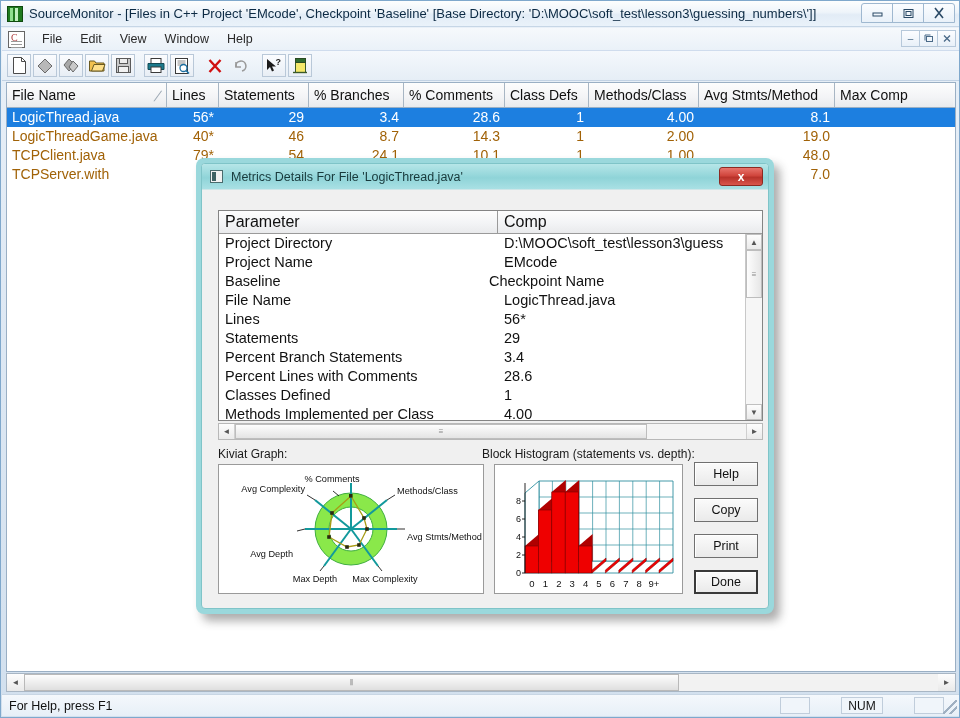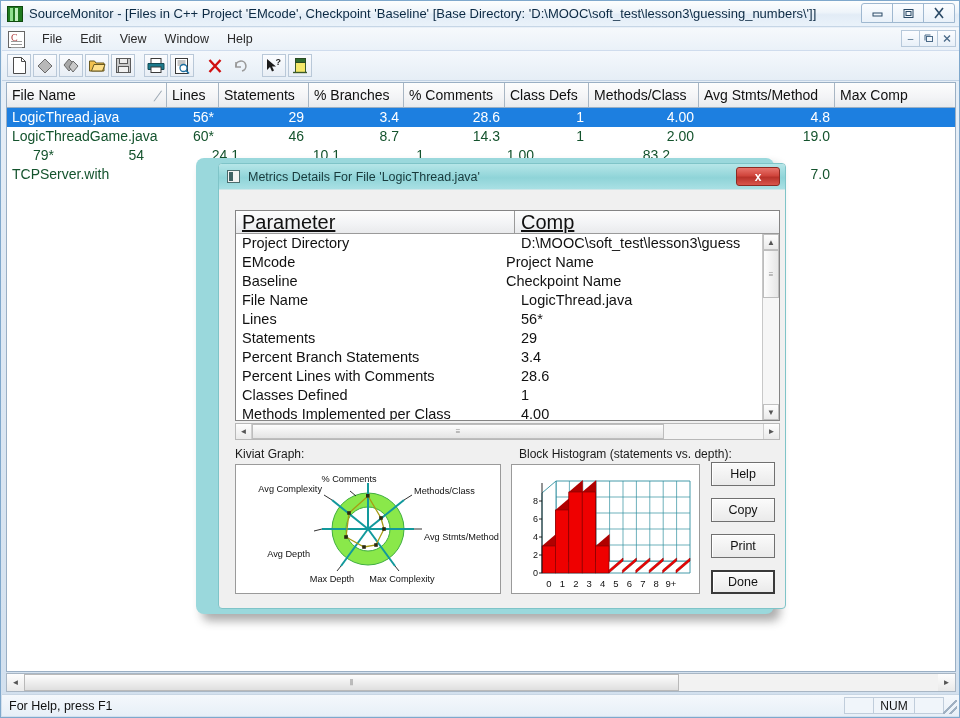--- a/index.html
+++ b/index.html
@@ -132,21 +132,21 @@
   }
   .gh .sortmark{
     position:absolute; right:6px; top:8px; font-size:9px; color:#9aa6b2;
     transform:scaleX(1.4);
   }
   .grid-row{
     display:flex; height:19px; align-items:center;
   }
   .grid-row.sel{ background:#1d7fe0; color:#ffffff; }
   .gc{
-    font-size:14px; color:#14532d;
+    font-size:14px; color:#a16207;
     padding:0 5px; white-space:nowrap; overflow:hidden;
     display:flex;align-items:center;
     line-height:19px;
   }
   .grid-row.sel .gc{ color:#ffffff; }
   .gc.num{ justify-content:flex-end; }
 
   
   .dlg{
     position:absolute; left:195px; top:157px; width:578px; height:456px;
@@ -155,21 +155,20 @@
     padding:5px;
     box-shadow: 6px 7px 10px rgba(40,40,40,0.38);
   }
   .dlg-inner{
     width:100%; height:100%;
     background:#f0f0f0;
     border:1px solid #7fc4c8;
     border-radius:4px;
     position:relative;
     overflow:hidden;
-    margin-left:17px;
   }
   .dlg-title{
     height:26px;
     background:linear-gradient(180deg,#b6e6e8 0%, #8fd4d8 55%, #a9e0e4 100%);
     display:flex; align-items:center;
     border-bottom:1px solid #cfe6e8;
     position:relative;
   }
   .dlg-icon{
     width:13px;height:13px;margin-left:8px;margin-right:8px;
@@ -196,25 +195,24 @@
     background:#ffffff;
     border:1px solid #848484;
     display:flex; flex-direction:column;
   }
   .param-head{
     display:flex; height:23px; flex:none;
     border-bottom:1px solid #9a9a9a;
     background:linear-gradient(180deg,#fefefe,#eef0f2);
   }
   .ph{
-    font-size:20px; color:#111;
+    font-size:16px; color:#111;
     padding:0 6px; display:flex; align-items:center;
     border-right:1px solid #9a9a9a;
     background:linear-gradient(180deg,#fdfdfd 0%,#f2f3f5 60%,#e9eaec 100%);
-    text-decoration:underline;
   }
   .ph.c1{ width:279px; }
   .ph.c2{ flex:1; border-right:none; }
   .param-body{ flex:1; overflow:hidden; position:relative; }
   .param-row{ display:flex; height:19px; align-items:center; }
   .pc{ font-size:14.5px; color:#111; padding:0 6px; white-space:nowrap; overflow:hidden; line-height:19px;}
   .pc.c1{ width:279px; }
   .pc.c2{ flex:1; }
 
   
@@ -301,21 +299,21 @@
     width:655px;
     background:linear-gradient(180deg,#fdfdfd,#dfdfdf);
     border:1px solid #b9b9b9;
     display:flex;align-items:center;justify-content:center;
     font-size:8px;color:#888;
   }
   .statusbar{
     position:absolute; left:1px; top:693px; width:958px; height:22px;
     background:linear-gradient(180deg,#f4f8fc,#e7eff7);
     border-top:1px solid #c8d6e4;
-    display:flex;align-items:center;
+    display:flex;align-items:center;gap:32px;
   }
   .status-text{ font-size:12.5px;color:#111; margin-left:7px;}
   .status-pane{
     height:17px; border:1px solid #c0cddb; background:#f0f5fa;
     margin-right:-1px;
     display:flex;align-items:center;justify-content:center;
     font-size:12px;color:#111;
   }
   .sp-blank{ width:30px; }
   .sp-num{ width:42px; }
@@ -469,42 +467,43 @@
     </div>
 
     <div class="grid-row sel">
       <div class="gc" style="width:160px">LogicThread.java</div>
       <div class="gc num" style="width:52px">56*</div>
       <div class="gc num" style="width:90px">29</div>
       <div class="gc num" style="width:95px">3.4</div>
       <div class="gc num" style="width:101px">28.6</div>
       <div class="gc num" style="width:84px">1</div>
       <div class="gc num" style="width:110px">4.00</div>
-      <div class="gc num" style="width:136px">4.8</div>
+      <div class="gc num" style="width:136px">8.1</div>
       <div class="gc num" style="width:118px"></div>
     </div>
     <div class="grid-row">
       <div class="gc" style="width:160px">LogicThreadGame.java</div>
-      <div class="gc num" style="width:52px">60*</div>
+      <div class="gc num" style="width:52px">40*</div>
       <div class="gc num" style="width:90px">46</div>
       <div class="gc num" style="width:95px">8.7</div>
       <div class="gc num" style="width:101px">14.3</div>
       <div class="gc num" style="width:84px">1</div>
       <div class="gc num" style="width:110px">2.00</div>
       <div class="gc num" style="width:136px">19.0</div>
       <div class="gc num" style="width:118px"></div>
     </div>
     <div class="grid-row">
+      <div class="gc" style="width:160px">TCPClient.java</div>
       <div class="gc num" style="width:52px">79*</div>
       <div class="gc num" style="width:90px">54</div>
       <div class="gc num" style="width:95px">24.1</div>
       <div class="gc num" style="width:101px">10.1</div>
       <div class="gc num" style="width:84px">1</div>
       <div class="gc num" style="width:110px">1.00</div>
-      <div class="gc num" style="width:136px">83.2</div>
+      <div class="gc num" style="width:136px">48.0</div>
       <div class="gc num" style="width:118px"></div>
     </div>
     <div class="grid-row">
       <div class="gc" style="width:160px">TCPServer.with</div>
       <div class="gc num" style="width:52px"></div>
       <div class="gc num" style="width:90px"></div>
       <div class="gc num" style="width:95px"></div>
       <div class="gc num" style="width:101px"></div>
       <div class="gc num" style="width:84px"></div>
       <div class="gc num" style="width:110px"></div>
@@ -526,22 +525,22 @@
         <div class="param-head">
           <div class="ph c1">Parameter</div>
           <div class="ph c2">Comp</div>
         </div>
         <div class="param-body">
           <div class="param-row">
             <div class="pc c1">Project Directory</div>
             <div class="pc c2">D:\MOOC\soft_test\lesson3\guess</div>
           </div>
           <div class="param-row">
+            <div class="pc c1">Project Name</div>
             <div class="pc c2">EMcode</div>
-            <div class="pc c1">Project Name</div>
           </div>
           <div class="param-row">
             <div class="pc c2">Baseline</div>
             <div class="pc c1">Checkpoint Name</div>
           </div>
           <div class="param-row">
             <div class="pc c1">File Name</div>
             <div class="pc c2">LogicThread.java</div>
           </div>
           <div class="param-row">
@@ -578,21 +577,21 @@
         </div>
       </div>
 
       <div class="hsb">
         <div class="hsb-arrow">◄</div>
         <div class="hsb-thumb">≡</div>
         <div class="hsb-arrow right">►</div>
       </div>
 
       <div class="glabel" style="left:16px; top:283px;">Kiviat Graph:</div>
-      <div class="glabel" style="left:300px; top:283px;">Block Histogram (statements vs. depth):</div>
+      <div class="glabel" style="left:280px; top:283px;">Block Histogram (statements vs. depth):</div>
 
       <div class="kiviat-box">
         <svg width="264" height="128" viewBox="0 0 264 128">
 
           <circle cx="132" cy="64" r="36" fill="#8ae84a" stroke="#3fae3f" stroke-width="1"></circle>
           <circle cx="132" cy="64" r="22" fill="#ffffff" stroke="#3fae3f" stroke-width="1"></circle>
 
           <g stroke="#12999c" stroke-width="2" fill="none">
             <line x1="132" y1="64" x2="132" y2="18"></line>
             <line x1="132" y1="64" x2="168" y2="35"></line>

